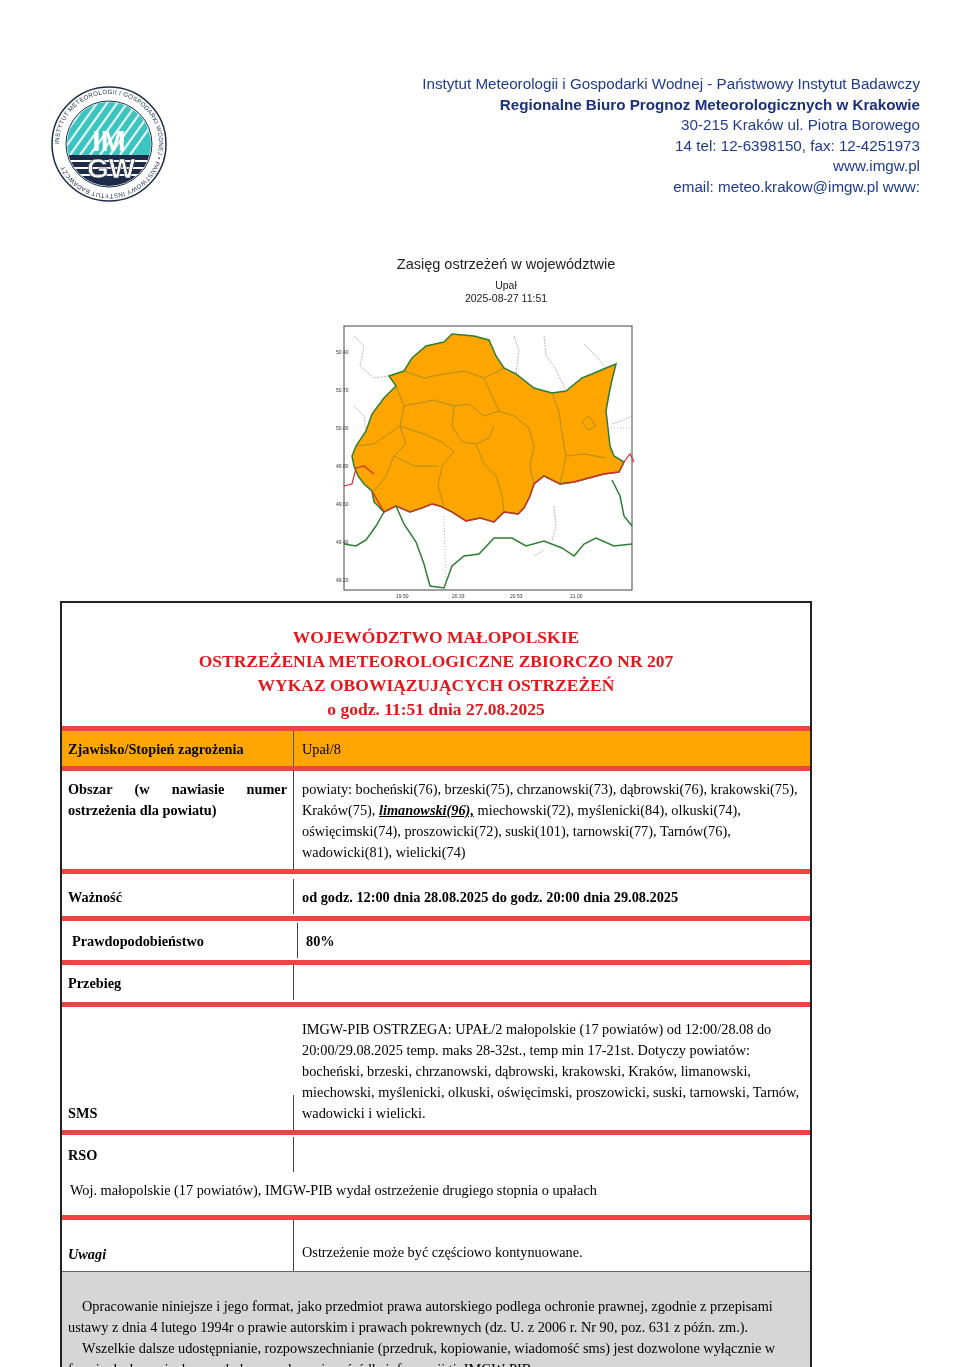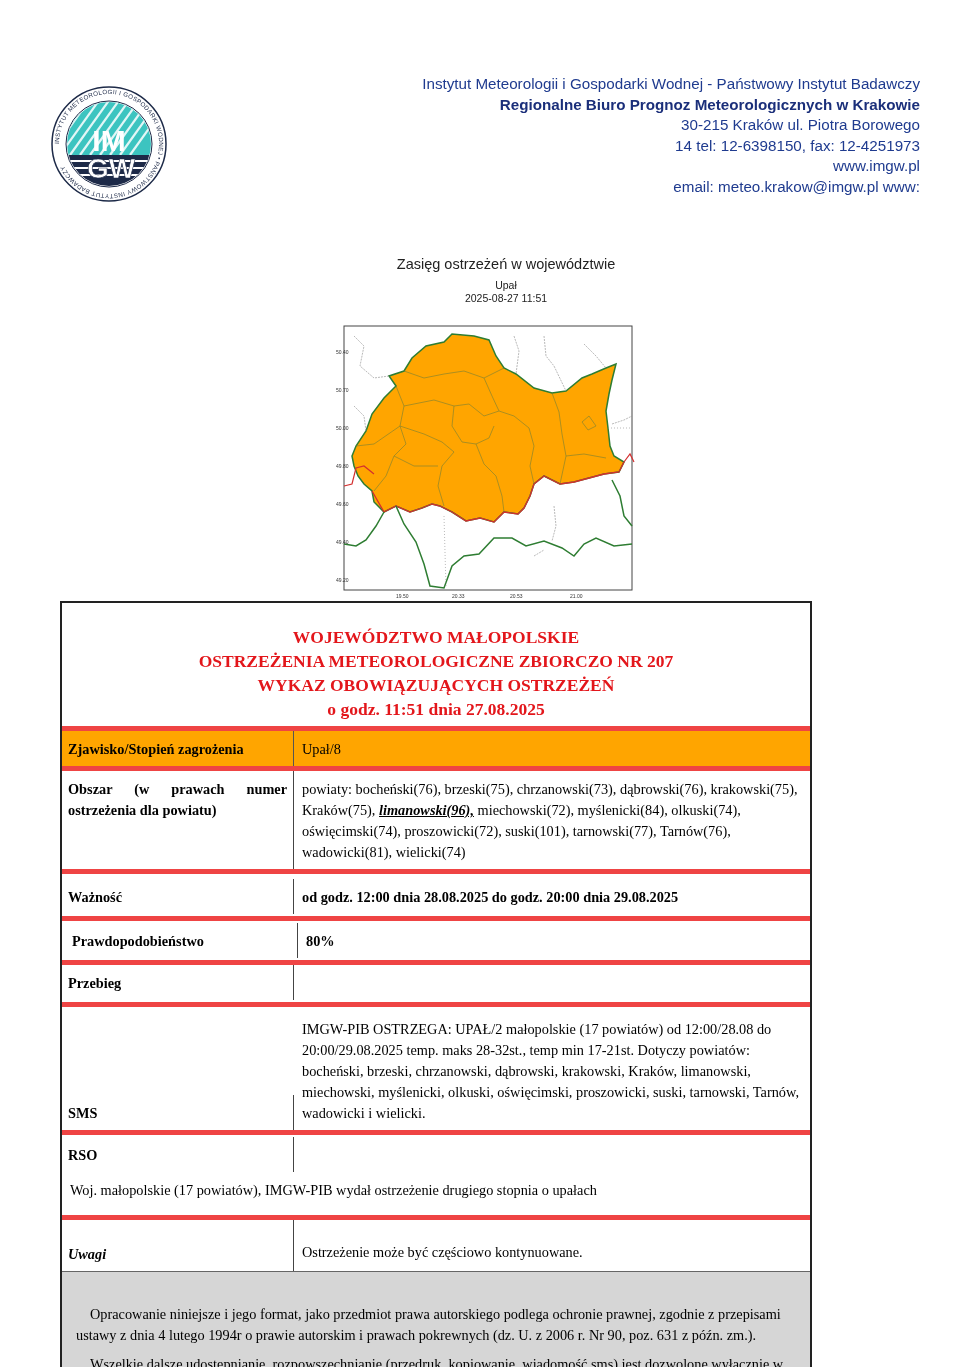--- a/index.html
+++ b/index.html
@@ -21,21 +21,21 @@
   .warn-head { text-align:center; color:#e3161b; font-weight:bold; font-size:17.5px; line-height:24px; padding:22px 0 5px 0; font-family:"Liberation Serif", serif; }
   .row { display:flex; border-top:5px solid #ef4444; }
   .row .lbl { width:232px; box-sizing:border-box; border-right:1px solid #444; padding:8px 6px 6px 6px; font-weight:bold; font-size:14.3px; line-height:21px; }
   .row .val { flex:1; padding:8px 7px 6px 8px; font-size:14.3px; line-height:21px; }
   .row.orange { background:#ffa500; }
   .row.orange .lbl { border-right:1px solid #555; }
   .bold { font-weight:bold; }
   .u { text-decoration:underline;font-style:italic; }
   .lbl.justify { text-align:justify; text-align-last:left; }
   .notice { background:#d6d6d6; border-top:1px solid #666; padding:24px 6px 12px 6px; font-size:14.3px; line-height:21px; }
-  .notice p { margin:8px; text-indent:14px; }
+  .notice p { margin:0; text-indent:14px; }
 </style>
 </head>
 <body>
 
 <div class="logo">
   <svg width="118" height="118" viewBox="0 0 118 118">
     <defs>
       <clipPath id="topHalf">
           <circle cx="59" cy="59" r="42"></circle>
         </clipPath>
@@ -148,21 +148,21 @@
     <div>WYKAZ  OBOWIĄZUJĄCYCH   OSTRZEŻEŃ</div>
     <div>o godz. 11:51 dnia 27.08.2025</div>
   </div>
 
   <div class="row orange">
     <div class="lbl">Zjawisko/Stopień zagrożenia</div>
     <div class="val">Upał/8</div>
   </div>
 
   <div class="row">
-    <div class="lbl justify">Obszar (w prawach numer ostrzeżenia dla powiatu)</div>
+    <div class="lbl justify">Obszar (w nawiasie numer ostrzeżenia dla powiatu)</div>
     <div class="val"><span>powiaty: bocheński(76), brzeski(75), chrzanowski(73), dąbrowski(76), krakowski(75), Kraków(75), </span><span class="bold u">limanowski(96),</span><span> miechowski(72), myślenicki(84), olkuski(74), oświęcimski(74), proszowicki(72), suski(101), tarnowski(77), Tarnów(76), wadowicki(81), wielicki(74)</span></div>
   </div>
 
   <div class="row" style="padding:5px 0 2px 0;">
     <div class="lbl">Ważność</div>
     <div class="val bold">od godz. 12:00 dnia 28.08.2025 do godz. 20:00 dnia 29.08.2025</div>
   </div>
 
   <div class="row" style="padding:2px 4px;">
     <div class="lbl">Prawdopodobieństwo</div>

